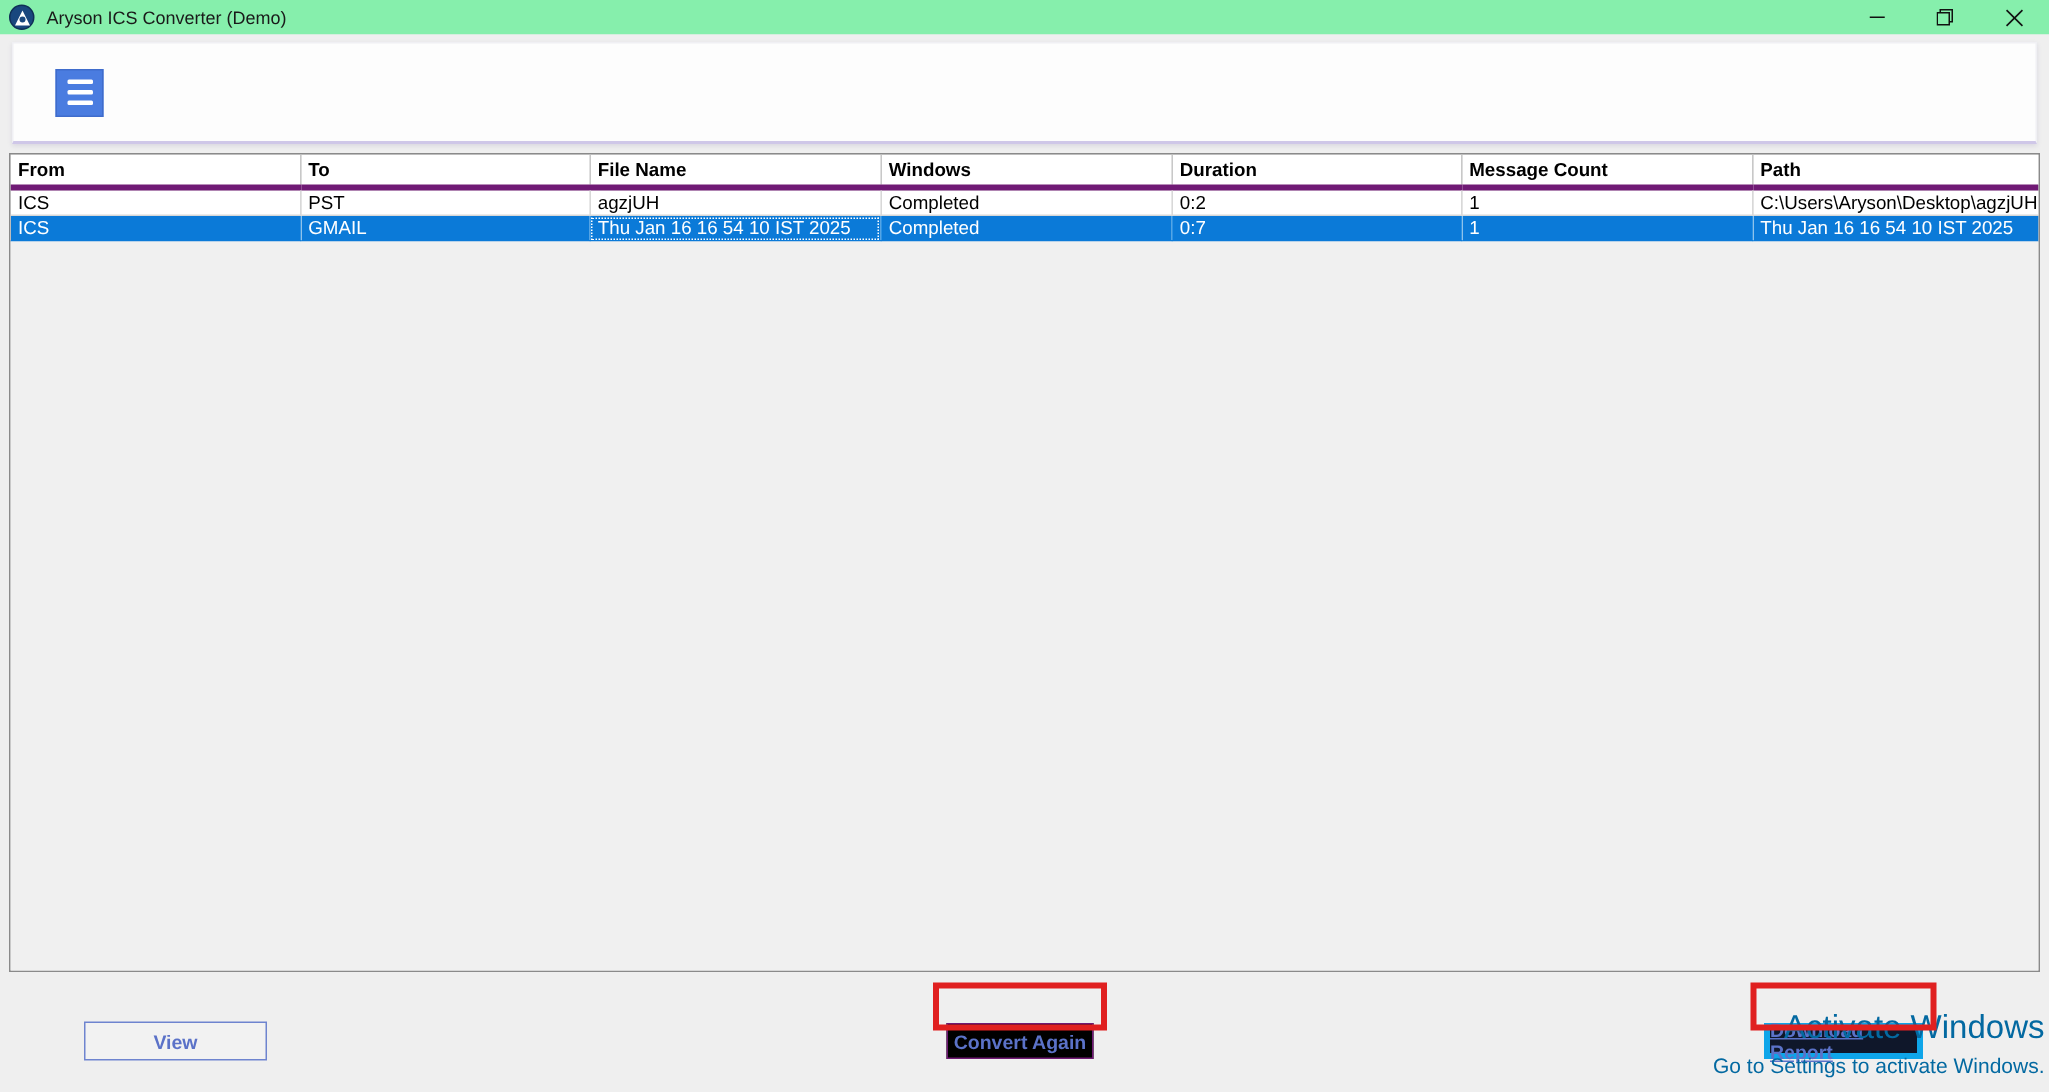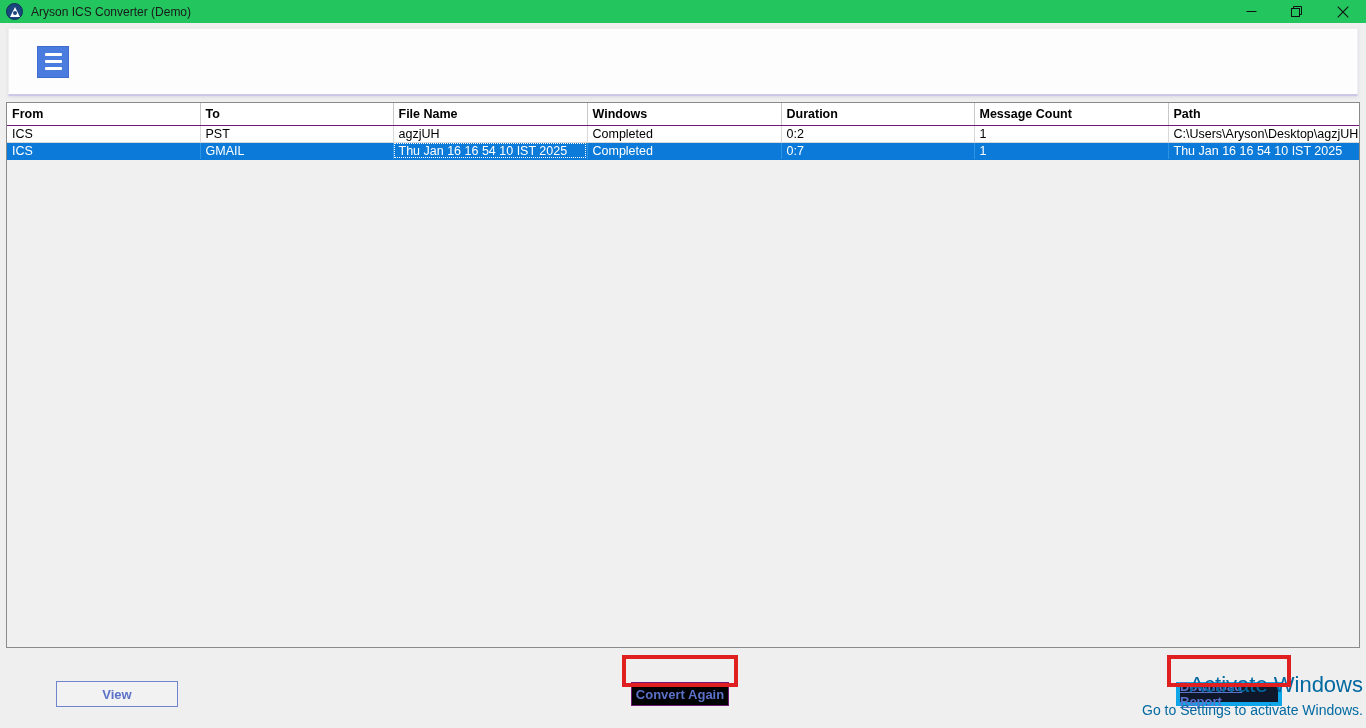--- a/index.html
+++ b/index.html
@@ -12,21 +12,21 @@
 
   body {
     font-family: "Liberation Sans", sans-serif;
     background: #efefef;
     -webkit-font-smoothing: antialiased;
   }
 
   
   .titlebar {
     height: 23px;
-    background: #22c55e;
+    background: #86efac;
     display: flex;
     align-items: center;
     position: relative;
   }
   .titlebar-left {
     display: flex;
     align-items: center;
     gap: 8px;
     padding-left: 6px;
   }
@@ -154,21 +154,21 @@
   }
   table.grid th {
     background: #ffffff;
     color: #000000;
     font-weight: bold;
     font-size: 12.5px;
     text-align: left;
     padding: 3px 0 3px 5px;
     height: 22px;
     border-right: 1px solid #c8c8c8;
-    border-bottom: 1px solid #701a75;
+    border-bottom: 4px solid #701a75;
     white-space: nowrap;
     overflow: hidden;
   }
   table.grid th:last-child { border-right: none; }
   table.grid td {
     background: #ffffff;
     color: #000000;
     padding: 1px 0 1px 5px;
     height: 16px;
     line-height: 14px;

